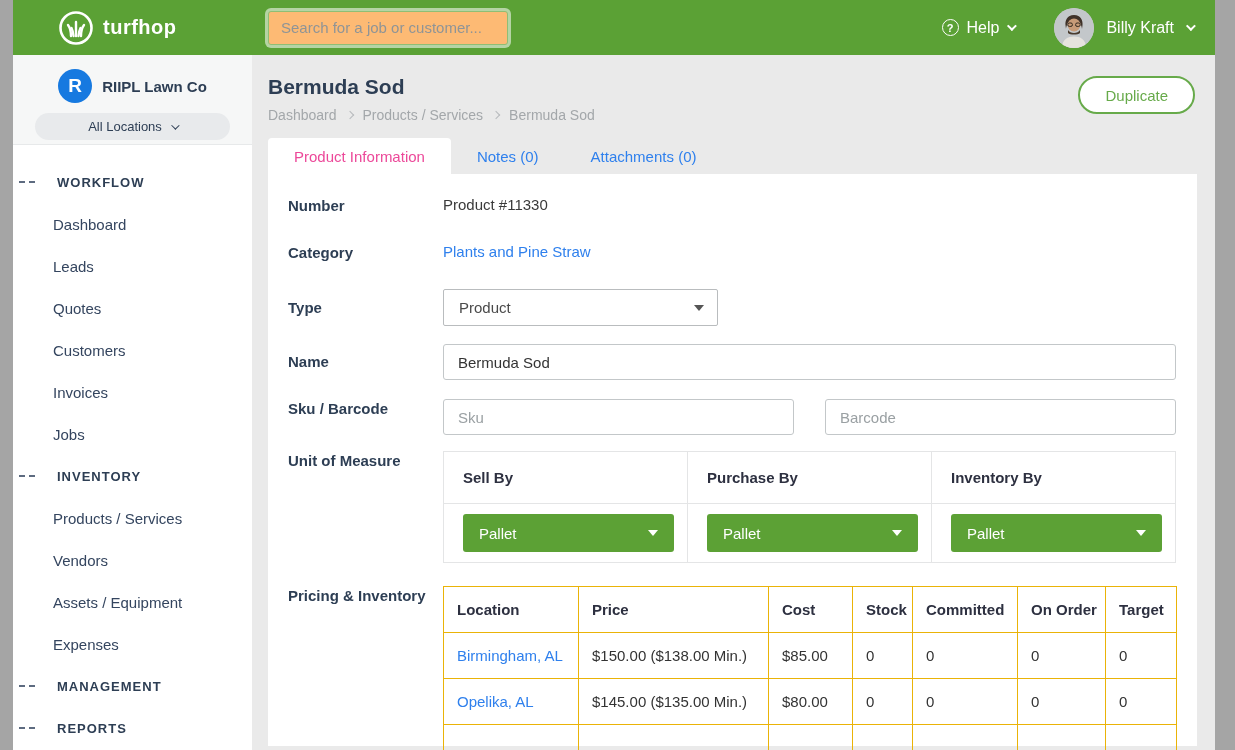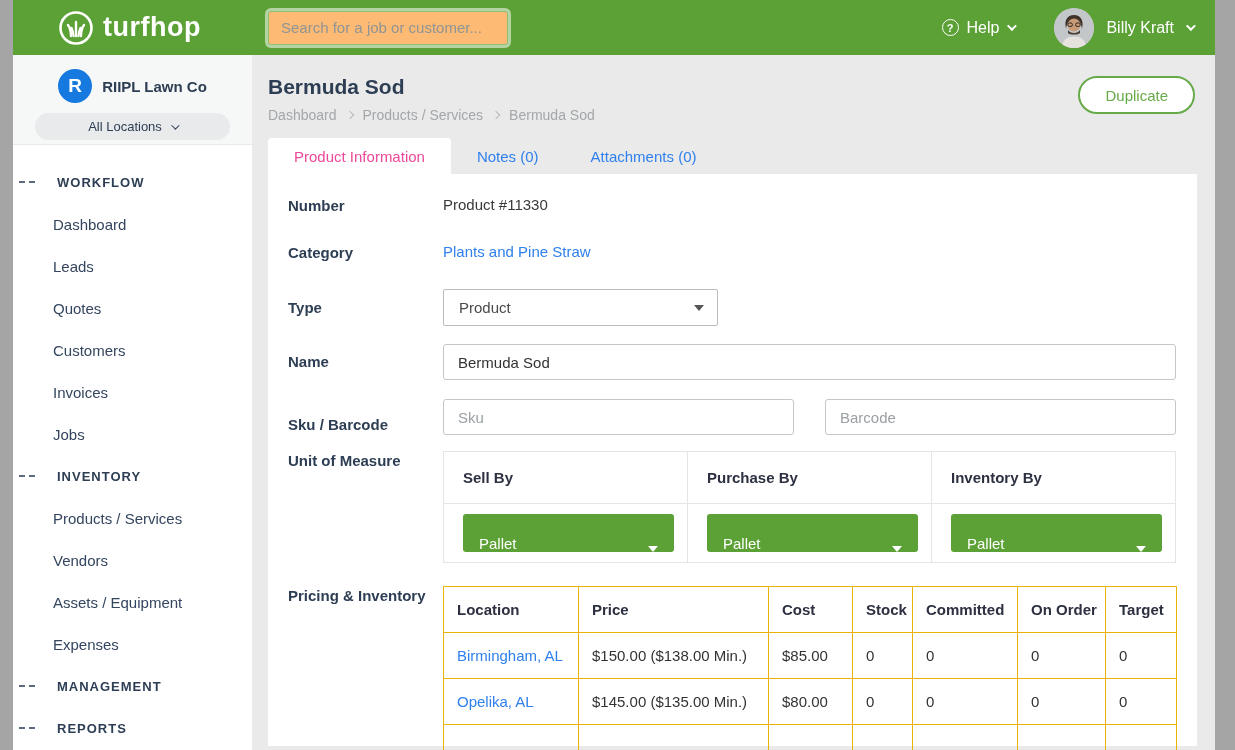--- a/index.html
+++ b/index.html
@@ -3,21 +3,21 @@
 <meta charset="utf-8">
 <style>
   * { margin:0; padding:0; box-sizing:border-box; }
   html,body { width:1235px; height:750px; overflow:hidden; }
   body { background:#a5a5a5; font-family:"Liberation Sans", sans-serif; color:#2d3e54; }
   .app { position:absolute; left:13px; top:0; width:1202px; height:750px; }
 
   
   .topbar { height:55px; background:#5ba135; display:flex; align-items:center; position:relative; }
   .brand { display:flex; align-items:center; gap:9px; margin-left:45px; width:200px; }
-  .brand-text { color:#fff; font-size:27px; font-weight:bold; letter-spacing:.5px; }
+  .brand-text { color:#fff; font-size:20px; font-weight:bold; letter-spacing:.5px; }
   .search-wrap { margin-left:10px; }
   .search-input { width:240px; height:34px; border:1px solid #8fbe74; border-radius:3px;
     box-shadow:0 0 0 3px rgba(255,255,255,.55); padding:0 12px; font-size:15px; color:#444;
     font-family:"Liberation Sans", sans-serif; outline:none; background:#fdba74; }
   .search-input::placeholder { color:#8f9496; }
   .top-right { position:absolute; right:22px; top:0; height:55px; display:flex; align-items:center; gap:14px; color:#fff; }
   .help { display:flex; align-items:center; gap:8px; cursor:pointer; margin-right:26px; }
   .qcircle { width:17px; height:17px; border:1.5px solid #fff; border-radius:50%;
     display:flex; align-items:center; justify-content:center; font-size:11px; font-weight:bold; }
   .help-label, .user-name { font-size:16px; }
@@ -73,30 +73,30 @@
   .row-type { margin-bottom:18px; align-items:center; }
   .select-box { width:275px; height:37px; border:1px solid #b9bcbe; border-radius:2px; background:#fff;
     display:flex; align-items:center; justify-content:space-between; padding:0 13px 0 15px;
     font-size:15px; color:#4a4a4a; cursor:pointer; }
   .caret-down { width:0; height:0; border-left:5px solid transparent; border-right:5px solid transparent;
     border-top:6px solid #555; }
   .row-name { margin-bottom:19px; align-items:center; }
   .text-input { height:36px; border:1px solid #c3c7c9; border-radius:3px; padding:0 14px; font-size:15px;
     color:#333; font-family:"Liberation Sans", sans-serif; outline:none; width:100%; background:#fff; }
   .text-input::placeholder { color:#9aa0a3; }
-  .row-sku { margin-bottom:16px; align-items:flex-end; }
+  .row-sku { margin-bottom:16px; align-items:flex-start; }
   .sku-wrap { display:flex; gap:31px; }
   .sku-wrap .text-input { width:351px; }
   .row-uom { margin-bottom:23px; }
   .uom-table { width:733px; border-collapse:collapse; table-layout:fixed; }
   .uom-table td { border:1px solid #e4e5e6; }
   .uom-head td { height:52px; font-size:15px; font-weight:bold; color:#2d3040; padding-left:19px; }
   .uom-btn-cell { height:58px; padding:10px 13px 10px 19px; }
   .green-dd { height:38px; background:#5ca135; border-radius:3px; color:#fff; font-size:15px;
-    display:flex; align-items:flex-end; justify-content:space-between; padding:0 16px; cursor:pointer; }
+    display:flex; align-items:center; justify-content:space-between; padding:0 16px; cursor:pointer; }
   .green-dd .caret-down { border-top-color:#fff; border-left-width:5px; border-right-width:5px; }
 
   .price-table { width:733px; border-collapse:collapse; table-layout:fixed; }
   .price-table td { border:1px solid #eab308; height:46px; padding-left:13px; font-size:15px; color:#333; }
   .price-table .hdr td { font-weight:bold; color:#2d3040; }
   .col-location{width:135px;} .col-price{width:190px;} .col-cost{width:84px;} .col-stock{width:60px;}
   .col-committed{width:105px;} .col-onorder{width:88px;} .col-target{width:71px;}
 
   svg { display:block; }
 </style>

